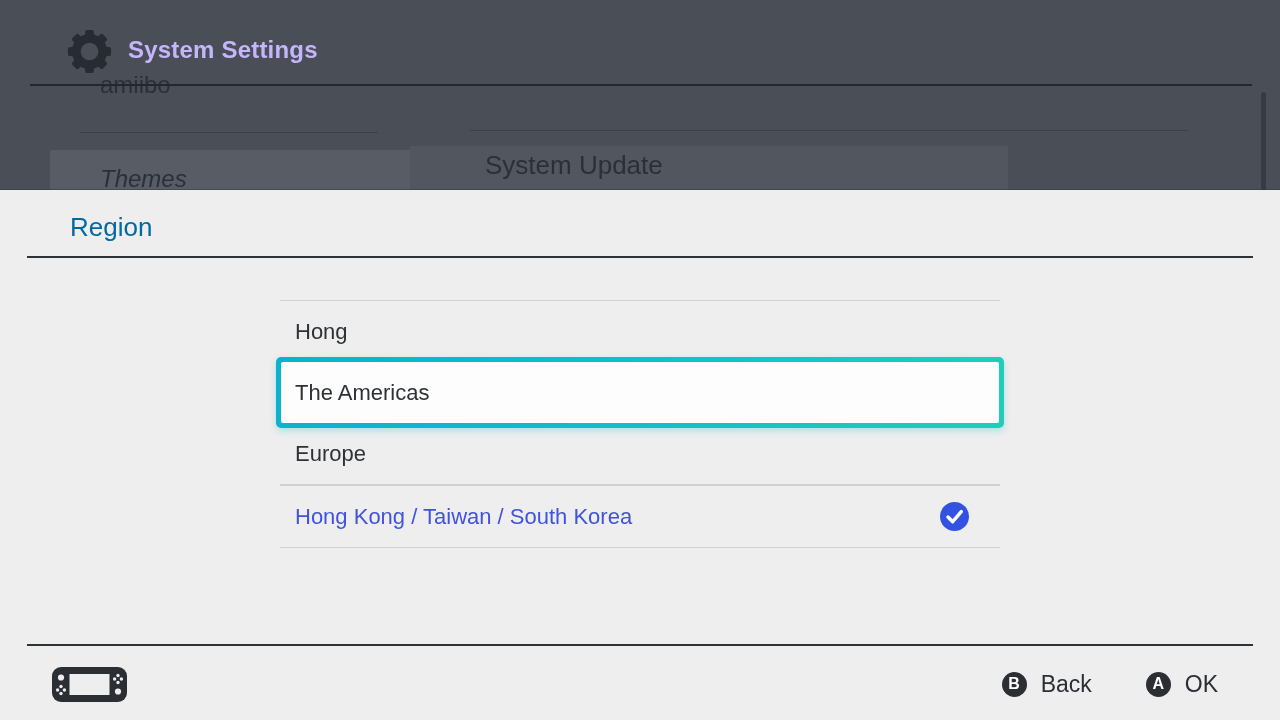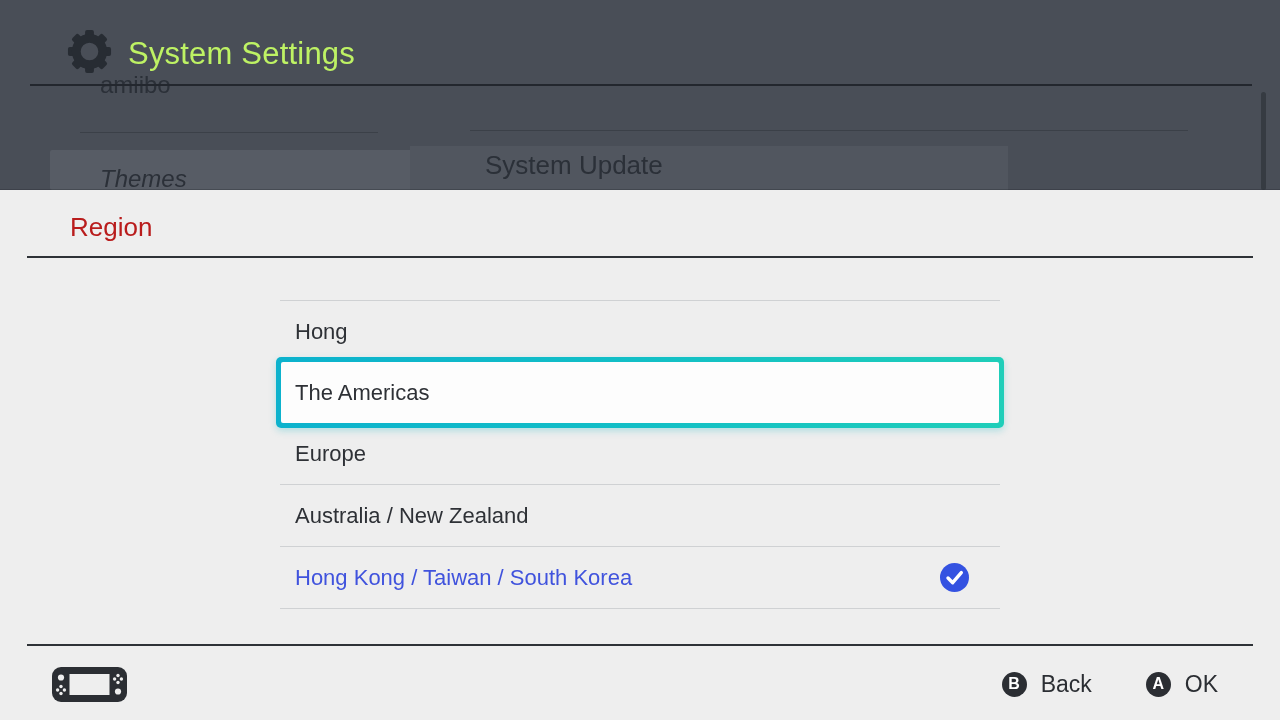--- a/index.html
+++ b/index.html
@@ -6,35 +6,35 @@
   .screen{
     position:relative;width:1280px;height:720px;overflow:hidden;
     font-family:"Liberation Sans", sans-serif;
     background:#494e57;
     -webkit-font-smoothing:antialiased;
   }
   
   .bg-screen{position:absolute;inset:0 0 auto 0;height:190px;background:#494e57;overflow:hidden;}
   .bg-header{position:absolute;top:0;left:0;right:0;height:92px;}
   .gear{position:absolute;left:66px;top:28px;width:47px;height:47px;}
-  .bg-title{position:absolute;left:128px;top:36px;font-size:31px;color:#bef264;letter-spacing:0.2px;}
+  .bg-title{position:absolute;left:128px;top:36px;font-size:24px;color:#c4b5fd;letter-spacing:0.2px;font-weight:bold;}
   .hdr-line{position:absolute;top:84px;left:30px;width:1222px;height:2px;background:#23272e;z-index:3;}
   .amiibo{position:absolute;left:100px;top:71px;font-size:24px;color:#2b3038;z-index:2;}
   .themes-hl{position:absolute;left:50px;top:150px;width:363px;height:40px;background:#575c65;border-radius:2px;}
   .sb-line{position:absolute;top:132px;left:80px;width:298px;height:1px;background:#3b4048;}
   .themes-label{position:absolute;left:100px;top:165px;font-size:24px;color:#2b3038;font-style:italic;}
   .su-hl{position:absolute;left:410px;top:146px;width:598px;height:44px;background:#51565f;}
   .mp-line{position:absolute;top:130px;left:470px;width:718px;height:1px;background:#3b4048;}
   .su-label{position:absolute;left:485px;top:150px;font-size:26px;color:#2b3038;}
   .scrollbar{position:absolute;right:14px;top:92px;width:5px;height:98px;background:#363b42;border-radius:3px;}
 
   
   .dialog{position:absolute;left:0;top:190px;width:1280px;height:530px;background:#eeeeee;
           box-shadow:0 -1px 0 rgba(40,44,52,.35);}
-  .dlg-title{position:absolute;left:70px;top:22px;font-size:26px;color:#b91c1c;}
+  .dlg-title{position:absolute;left:70px;top:22px;font-size:26px;color:#0369a1;}
   .dlg-topline{position:absolute;left:27px;right:27px;top:66px;height:2px;background:#2e3237;}
   .dlg-botline{position:absolute;left:27px;right:27px;top:454px;height:2px;background:#2e3237;}
 
   .opt-list{position:absolute;left:280px;top:110px;width:720px;}
   .opt-list .toprule{height:1px;background:#cfd1d3;}
   .row{position:relative;height:61px;display:flex;align-items:center;padding:0 15px;box-sizing:border-box;}
   .row .lbl{position:relative;z-index:2;font-size:22px;color:#2e3136;}
   .rule{height:1px;background:#cfd1d3;}
   .row.selected .lbl{color:#4053dd;}
   .check{position:relative;z-index:2;margin-left:auto;margin-right:16px;width:29px;height:29px;}
@@ -124,23 +124,20 @@
             <div class="inner"></div>
           </div>
         <span class="lbl">The Americas</span>
       </div>
 
       <div class="row">
         <span class="lbl">Europe</span>
       </div>
       <div class="rule"></div>
 
-      <div class="row">
-        <span class="lbl">Australia / New Zealand</span>
-      </div>
       <div class="rule"></div>
 
       <div class="row selected">
         <span class="lbl">Hong Kong / Taiwan / South Korea</span>
         <svg class="check" viewBox="0 0 29 29">
           <circle cx="14.5" cy="14.5" r="14.5" fill="#3452e1"></circle>
           <path d="M8 15 l4.7 4.7 L21.3 9.6" fill="none" stroke="#ffffff" stroke-width="3.4" stroke-linecap="round" stroke-linejoin="round"></path>
         </svg>
       </div>
       <div class="rule"></div>

